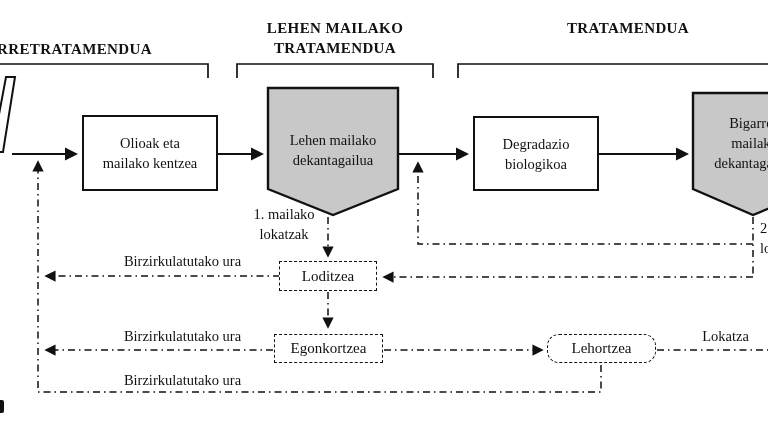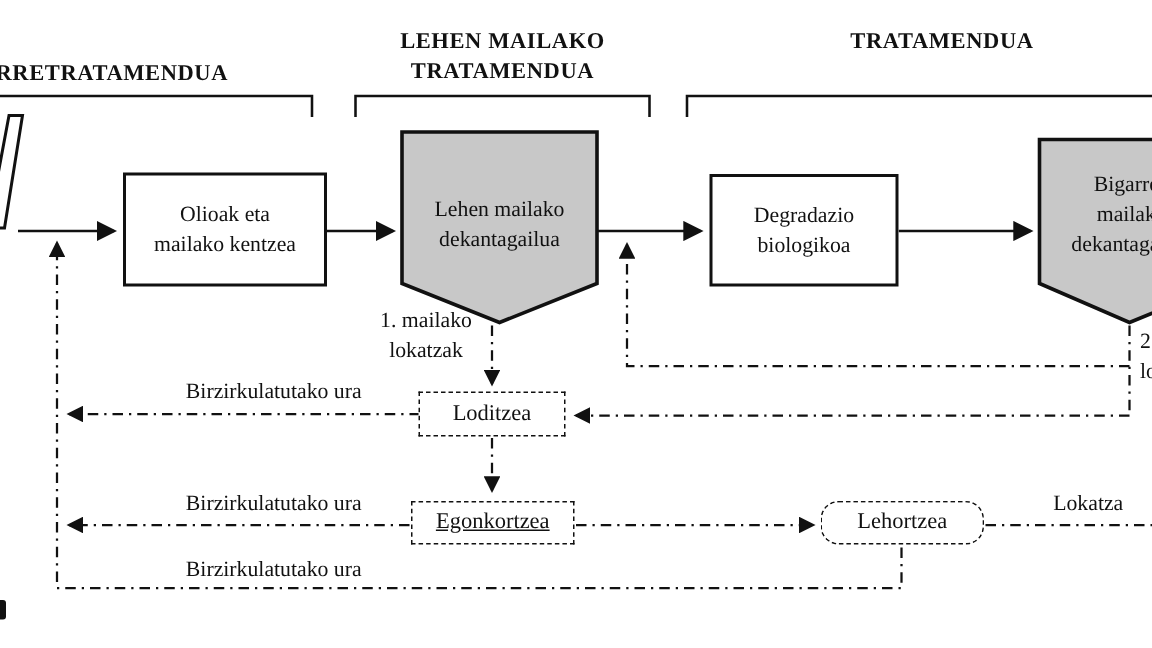--- a/index.html
+++ b/index.html
@@ -99,21 +99,21 @@
     <div>biologikoa</div>
   </div>
 
   <div class="penta-text" style="left:693px;top:103px;width:123px;height:80px;">
     <div>Bigarren</div>
     <div>mailako</div>
     <div>dekantagailua</div>
   </div>
 
   <div class="dashed-node" style="left:279px;top:261px;width:96px;height:28px;">Loditzea</div>
-  <div class="dashed-node" style="left:274px;top:334px;width:107px;height:27px;text-decoration:underline;">Egonkortzea</div>
+  <div class="dashed-node" style="left:274px;top:334px;width:107px;height:27px;">Egonkortzea</div>
   <div class="dashed-node" style="left:547px;top:334px;width:107px;height:27px;border-radius:12px;">Lehortzea</div>
 
   <div class="lbl bold center" style="left:238px;top:204px;width:92px;">
     <div>1. mailako</div>
     <div>lokatzak</div>
   </div>
 
   <div class="lbl bold" style="left:760px;top:218px;">
     <div>2. mailako</div>
     <div>lokatzak</div>

